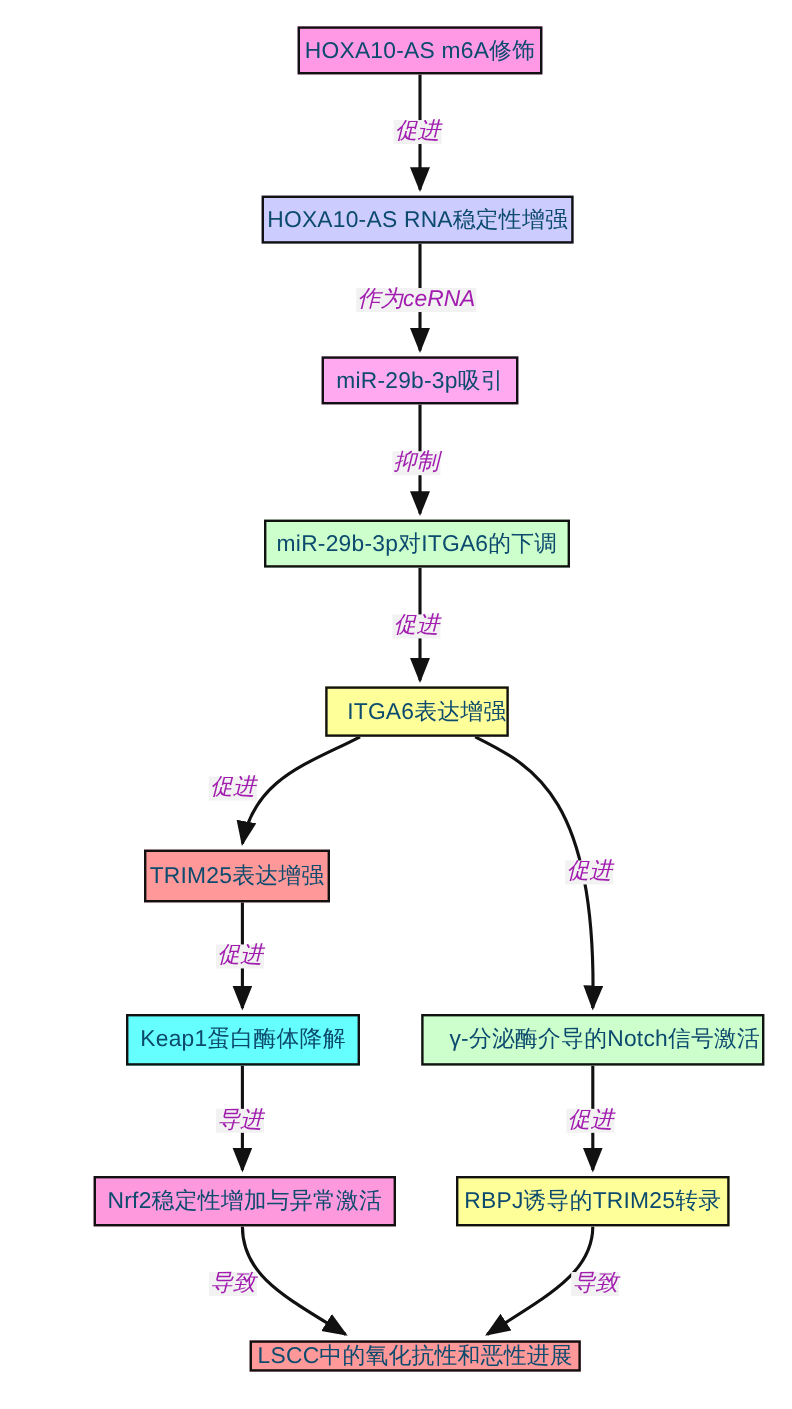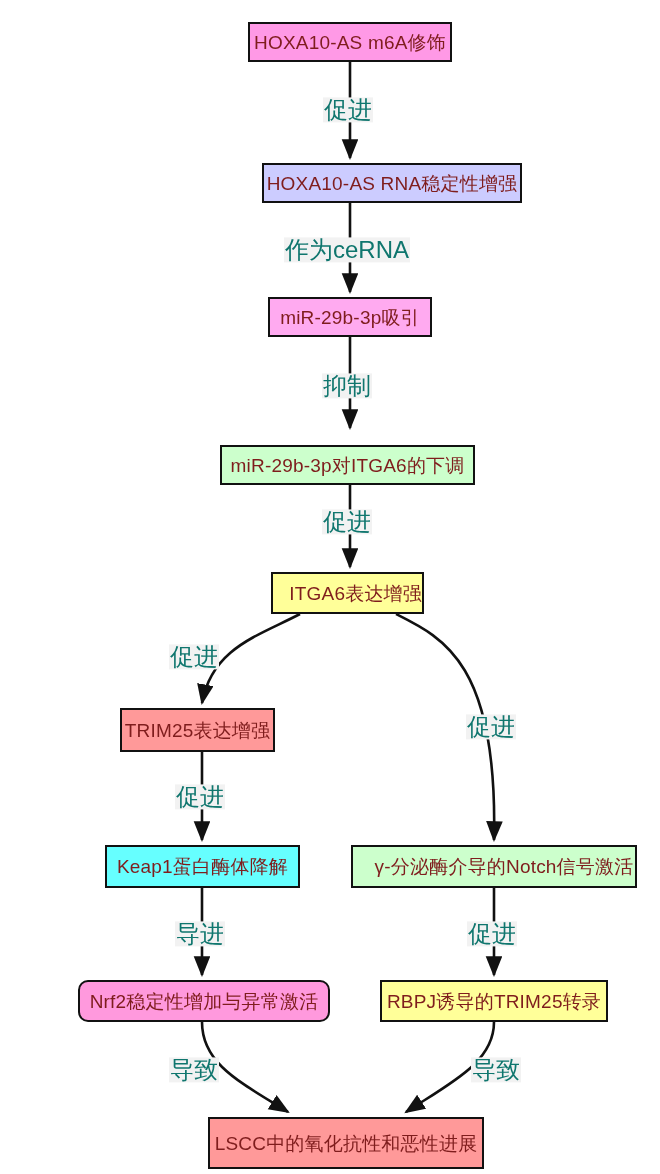--- a/index.html
+++ b/index.html
@@ -26,37 +26,38 @@
     width: 660px;
     height: 1174px;
   }
   .node {
     position: absolute;
     box-sizing: border-box;
     border: 2px solid #111111;
     display: flex;
     align-items: center;
     justify-content: center;
-    color: #7f1d1d;
+    color: #0c4a6e;
     font-family: "Liberation Sans", sans-serif;
     font-size: 19px;
     line-height: 1;
     letter-spacing: 0.2px;
     white-space: nowrap;
   }
   .edge-label {
     position: absolute;
     transform: translate(-50%, -50%);
     background: #f2f2f2;
-    color: #0f766e;
+    color: #a21caf;
     font-family: "Liberation Sans", sans-serif;
-    font-size: 24px;
+    font-size: 19px;
     line-height: 1.05;
     padding: 0 1px;
     white-space: nowrap;
+    font-style: italic;
   }
   .watermark {
     position: absolute;
     right: 14px;
     bottom: 8px;
     font-size: 11px;
     color: #eceaea;
     letter-spacing: 2px;
     user-select: none;
   }
@@ -82,48 +83,48 @@
         <path d="M 202 888 L 202 975" fill="none" stroke="#111111" stroke-width="2.6" marker-end="url(#arrowhead)"></path>
         <path d="M 494 888 L 494 975" fill="none" stroke="#111111" stroke-width="2.6" marker-end="url(#arrowhead)"></path>
         <path d="M 202 1022 C 202 1064 240 1082 288 1112" fill="none" stroke="#111111" stroke-width="2.6" marker-end="url(#arrowhead)"></path>
         <path d="M 494 1022 C 494 1062 452 1082 406 1112" fill="none" stroke="#111111" stroke-width="2.6" marker-end="url(#arrowhead)"></path>
       </g>
   </svg>
   <div id="node-layer">
       <div class="node" style="left: 248px; top: 22px; width: 204px; height: 40px; background: rgb(255, 153, 230); border-color: rgb(17, 17, 17);">
         <span>HOXA10-AS m6A修饰</span>
       </div>
-      <div class="node" style="left: 218px; top: 163px; width: 260px; height: 40px; background: rgb(204, 204, 255); border-color: rgb(17, 17, 17); margin-left: 44px;">
+      <div class="node" style="left: 218px; top: 163px; width: 260px; height: 40px; background: rgb(204, 204, 255); border-color: rgb(17, 17, 17);">
         <span>HOXA10-AS RNA稳定性增强</span>
       </div>
       <div class="node" style="left: 268px; top: 297px; width: 164px; height: 40px; background: rgb(255, 170, 240); border-color: rgb(17, 17, 17);">
         <span>miR-29b-3p吸引</span>
       </div>
-      <div class="node" style="left: 220px; top: 433px; width: 255px; height: 40px; background: rgb(204, 255, 204); border-color: rgb(17, 17, 17); margin-top: 12px;">
+      <div class="node" style="left: 220px; top: 433px; width: 255px; height: 40px; background: rgb(204, 255, 204); border-color: rgb(17, 17, 17);">
         <span>miR-29b-3p对ITGA6的下调</span>
       </div>
       <div class="node" style="left: 271px; top: 572px; width: 153px; height: 42px; background: rgb(255, 255, 153); border-color: rgb(17, 17, 17); justify-content: flex-end;">
         <span>ITGA6表达增强</span>
       </div>
       <div class="node" style="left: 120px; top: 708px; width: 155px; height: 44px; background: rgb(255, 153, 153); border-color: rgb(17, 17, 17);">
         <span>TRIM25表达增强</span>
       </div>
       <div class="node" style="left: 351px; top: 845px; width: 286px; height: 43px; background: rgb(204, 255, 204); border-color: rgb(17, 17, 17); padding-left: 20px;">
         <span>γ-分泌酶介导的Notch信号激活</span>
       </div>
       <div class="node" style="left: 105px; top: 845px; width: 195px; height: 43px; background: rgb(102, 255, 255); border-color: rgb(17, 17, 17);">
         <span>Keap1蛋白酶体降解</span>
       </div>
-      <div class="node" style="left: 78px; top: 980px; width: 252px; height: 42px; background: rgb(255, 153, 221); border-color: rgb(17, 17, 17); border-radius: 10px;">
+      <div class="node" style="left: 78px; top: 980px; width: 252px; height: 42px; background: rgb(255, 153, 221); border-color: rgb(17, 17, 17);">
         <span>Nrf2稳定性增加与异常激活</span>
       </div>
       <div class="node" style="left: 380px; top: 980px; width: 228px; height: 42px; background: rgb(255, 255, 153); border-color: rgb(17, 17, 17);">
         <span>RBPJ诱导的TRIM25转录</span>
       </div>
-      <div class="node" style="left: 208px; top: 1117px; width: 276px; height: 52px; background: rgb(255, 153, 153); border-color: rgb(17, 17, 17);">
+      <div class="node" style="left: 208px; top: 1117px; width: 276px; height: 26px; background: rgb(255, 153, 153); border-color: rgb(17, 17, 17);">
         <span>LSCC中的氧化抗性和恶性进展</span>
       </div>
     </div>
   <div id="label-layer">
       <div class="edge-label" style="left: 348px; top: 110px; background: rgb(242, 242, 242);">促进</div>
       <div class="edge-label" style="left: 347px; top: 250px; background: rgb(242, 242, 242);">作为ceRNA</div>
       <div class="edge-label" style="left: 347px; top: 386px; background: rgb(242, 242, 242);">抑制</div>
       <div class="edge-label" style="left: 347px; top: 522px; background: rgb(242, 242, 242);">促进</div>
       <div class="edge-label" style="left: 194px; top: 657px; background: rgb(242, 242, 242);">促进</div>
       <div class="edge-label" style="left: 491px; top: 727px; background: rgb(242, 242, 242);">促进</div>

